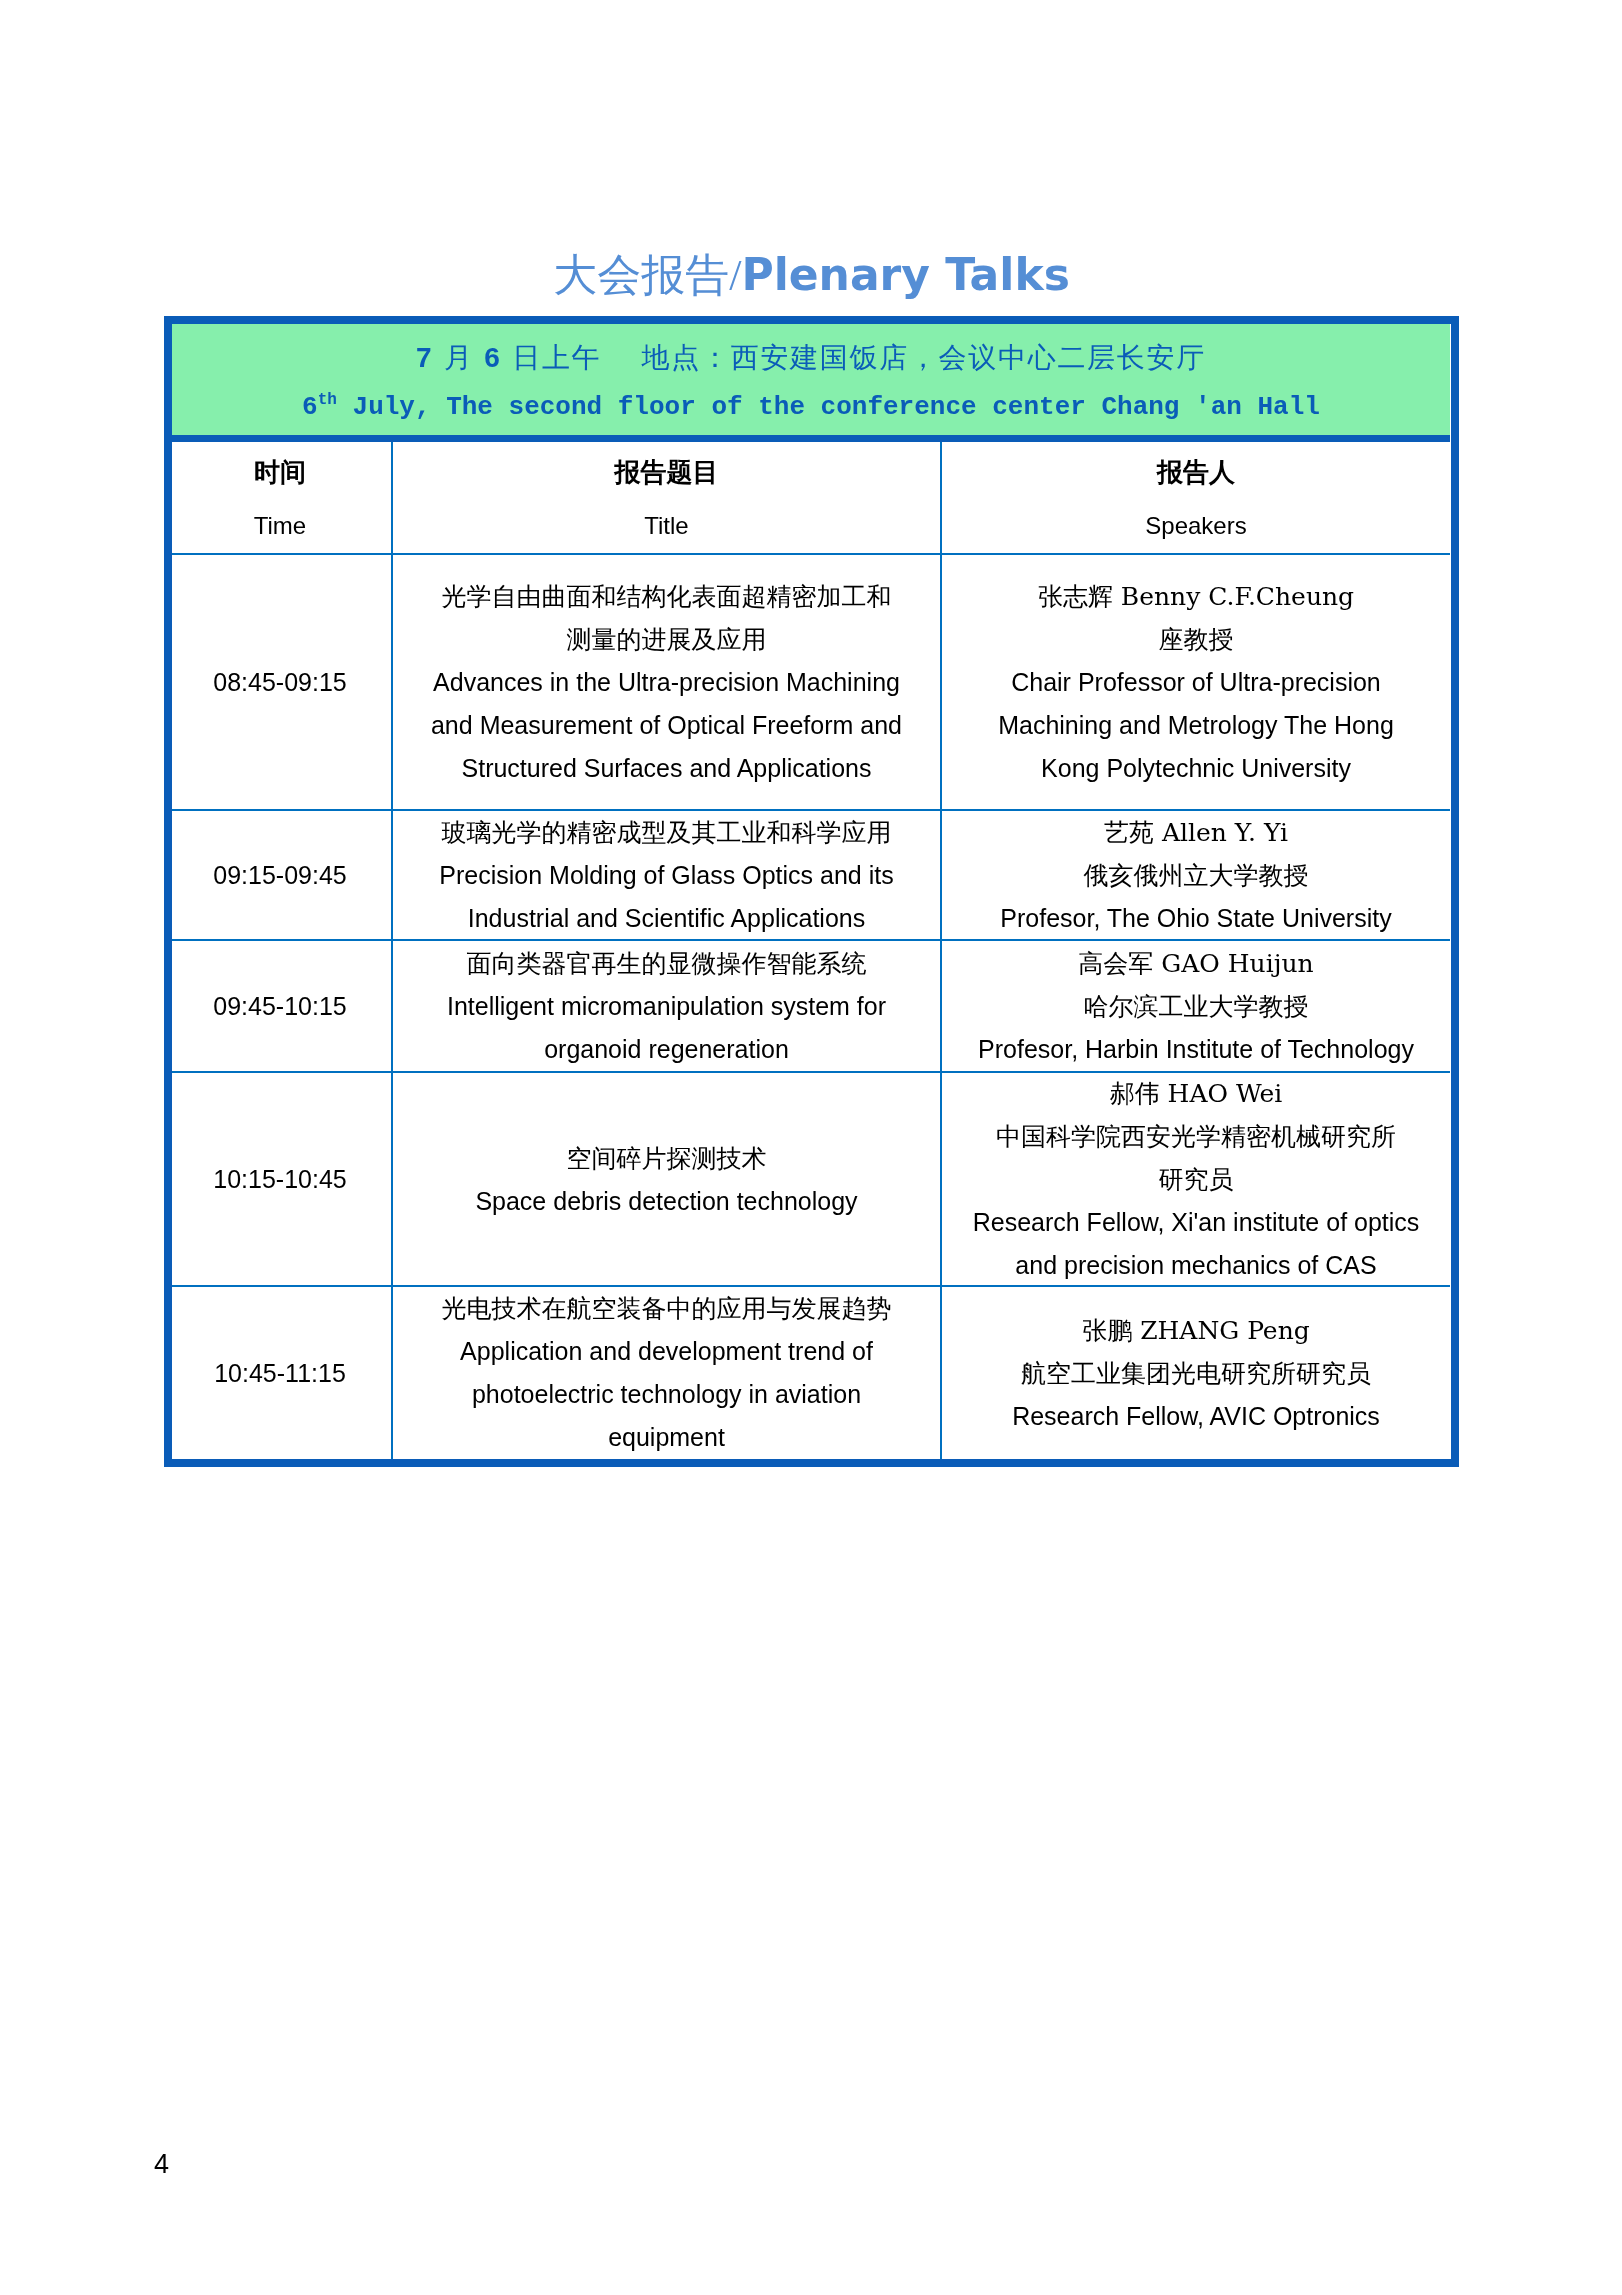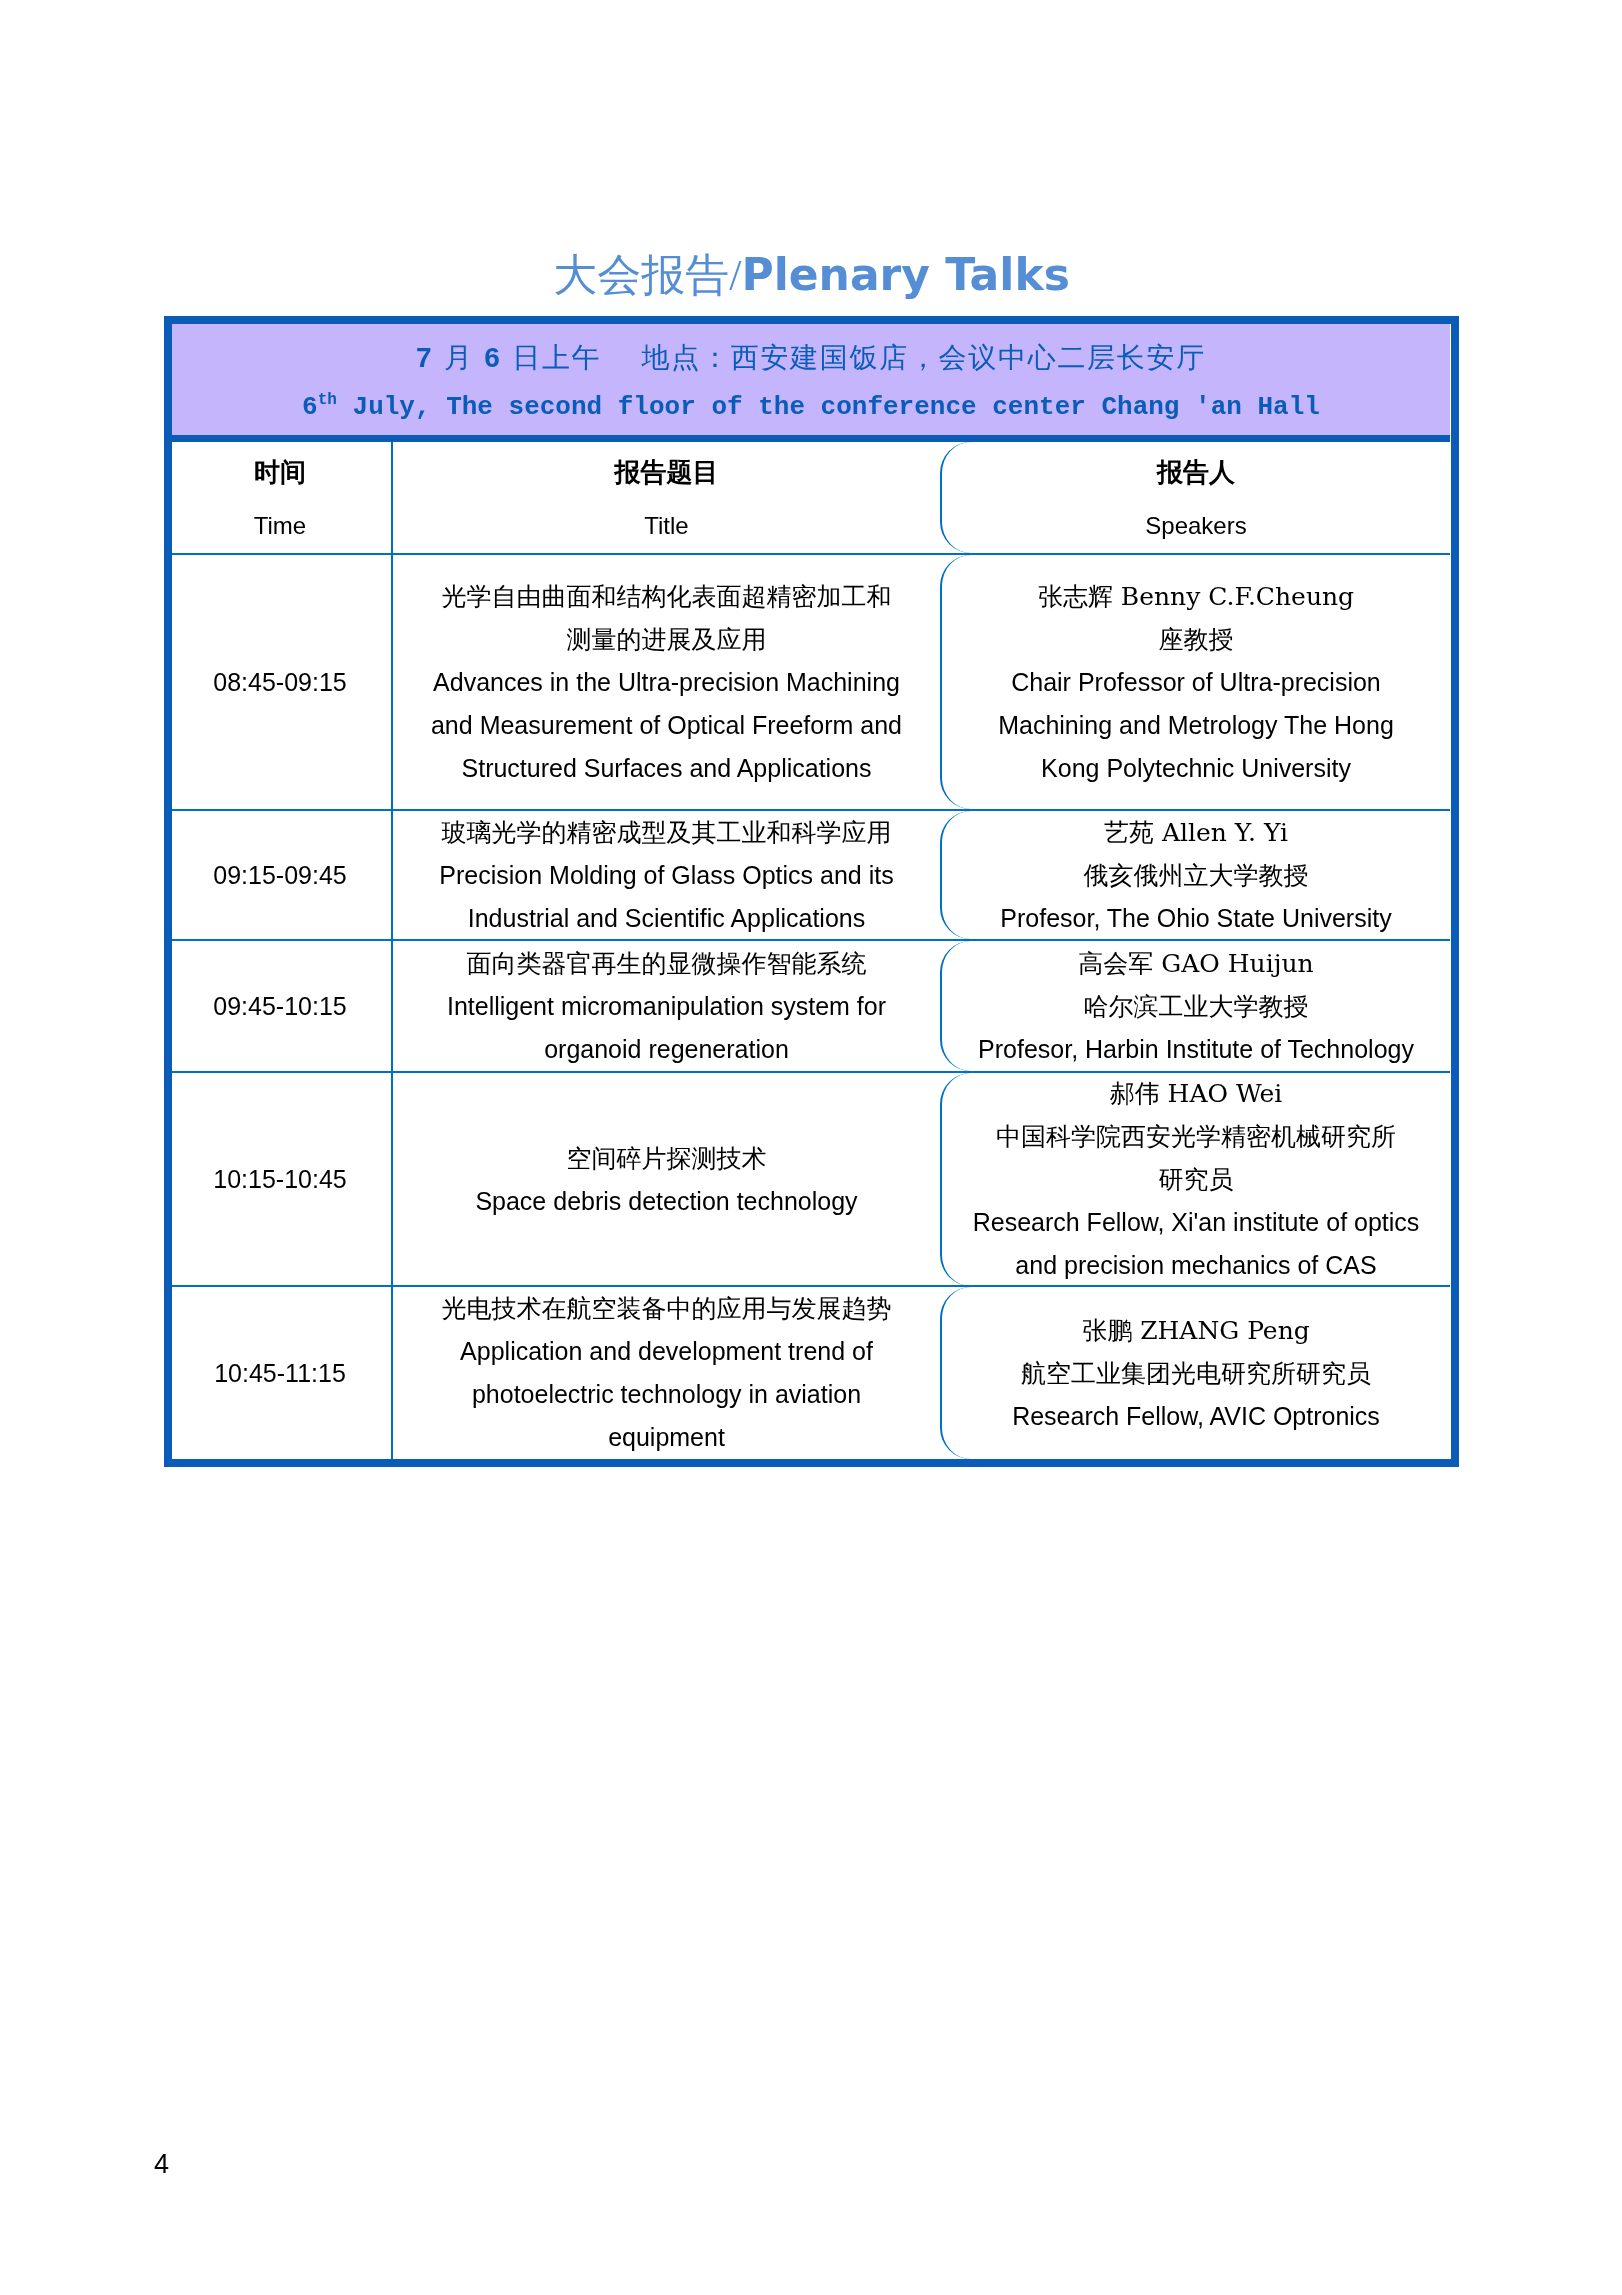--- a/index.html
+++ b/index.html
@@ -8,38 +8,38 @@
 
   .page-title { position: absolute; top: 243px; left: 0; width: 1623px; text-align: center;
                 font-size: 44px; line-height: 64px; color: #558ed5; }
   .page-title .t-cn { font-family: Liberation Serif, serif; font-weight: normal; }
   .page-title .t-en { font-family: "DejaVu Sans", sans-serif; font-weight: bold; margin-top: 40px; }
 
   .schedule { position: absolute; left: 164px; top: 316px; width: 1295px; height: 1151px;
               box-sizing: border-box; border: 8.5px solid #0a5cb8; background: #fff; }
 
   .banner { position: absolute; left: 0; top: 0; width: 1278px; height: 111px;
-            background: #c4b5fd; border-bottom: 7.6px solid #0a5cb8; color: #0a5cb8;
+            background: #86efac; border-bottom: 7.6px solid #0a5cb8; color: #0a5cb8;
             text-align: center; font-weight: bold; }
   .banner .cn { position: absolute; top: 10px; left: 0; width: 100%; font-size: 28px; line-height: 47px;
                 font-family: "DejaVu Serif", serif; font-weight: normal; letter-spacing: 1.7px; }
   .banner .cn b { font-family: "Liberation Sans", sans-serif; font-weight: bold; }
   .banner .en { position: absolute; top: 63px; left: 0; width: 100%; font-size: 26px; line-height: 41px;
                 font-family: Liberation Mono, monospace; font-weight: bold; }
   .banner .en sup { font-size: 16px; vertical-align: 10px; line-height: 0; }
 
   .grid { position: absolute; left: 0; top: 118px; width: 1278px; }
   .row { position: absolute; left: 0; width: 1278px; box-sizing: border-box; }
   .row.sep { border-top: 2.5px solid #0070c0; }
   .cell { position: absolute; top: 0; height: 100%; display: flex; flex-direction: column;
           justify-content: center; text-align: center; box-sizing: border-box;
           font-size: 25px; line-height: 43px; }
   .c-time { left: 0; width: 216px; }
   .c-title { left: 219px; width: 549px; border-left: 2.5px solid #0070c0; padding: 0 13.5px; }
-  .c-spk { left: 768px; width: 510px; border-left: 2.5px solid #0070c0; padding: 0 8.5px; border-radius: 31px; }
+  .c-spk { left: 768px; width: 510px; border-left: 2.5px solid #0070c0; padding: 0 8.5px; }
   .cn-line { font-family: "DejaVu Serif", serif; font-size: 25px; }
   .en-line { font-family: "Liberation Sans", sans-serif; }
   .hdr .cn-line { font-weight: bold; font-size: 26px; line-height: 56px; }
   .hdr .en-line { font-weight: normal; font-size: 24px; line-height: 52px; }
 
   .page-number { position: absolute; left: 154px; top: 2147px; font-size: 27px; line-height: 34px;
                  font-family: "Liberation Sans", sans-serif; }
 </style>
 </head>
 <body>

